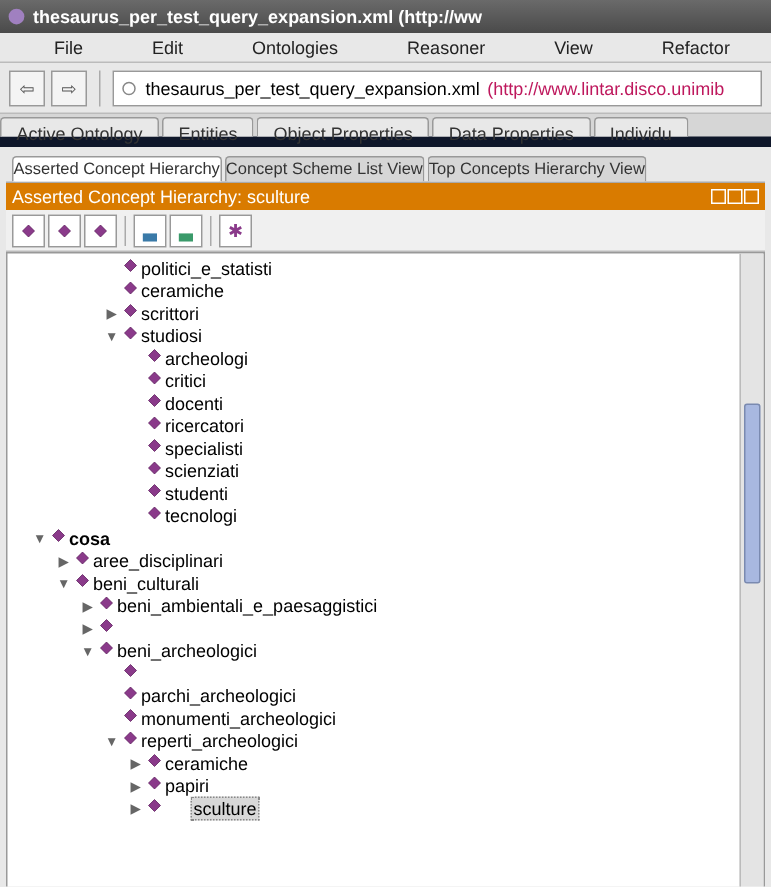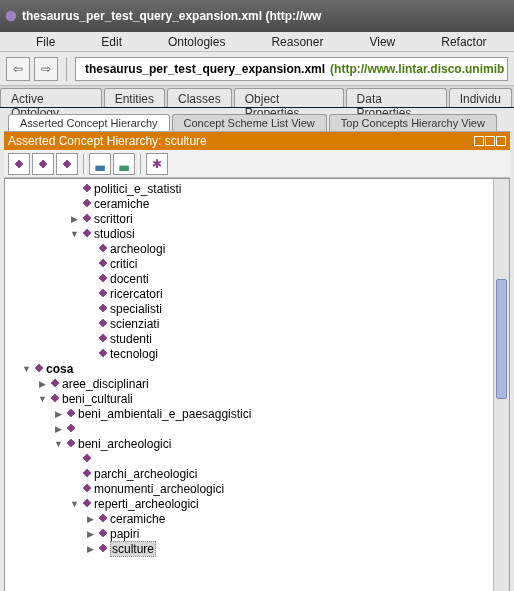--- a/index.html
+++ b/index.html
@@ -1,55 +1,55 @@
 <!DOCTYPE html>
 <html><head>
 <meta charset="utf-8">
 <style>
 * { box-sizing: border-box; margin: 0; padding: 0; font-family: sans-serif; font-size: 12px; }
 body { background: #d6d6d6; width: 514px; height: 591px; overflow: hidden; }
 
-.titlebar { background: linear-gradient(#6a6a6a,#4a4a4a); color: #fff; height: 32px; display: flex; align-items: center; padding: 0 4px; font-weight: bold; }
+.titlebar { background: linear-gradient(#6a6a6a,#4a4a4a); color: #fff; height: 22px; display: flex; align-items: center; padding: 0 4px; font-weight: bold; }
 .titlebar .appicon { width: 14px; height: 14px; margin-right: 4px; }
 
 .menubar { background: #e8e8e8; height: 20px; display: flex; align-items: center; padding: 0 4px; gap: 14px; border-bottom: 1px solid #bbb; }
 .menubar span { color: #222; margin-left: 32px; }
 
 .toolbar { background: #e8e8e8; height: 34px; display: flex; align-items: center; padding: 0 6px; gap: 4px; border-bottom: 1px solid #bbb; }
 .navbtn { width: 24px; height: 24px; border: 1px solid #999; background: #f4f4f4; display: flex; align-items: center; justify-content: center; color: #555; }
 .sep { width: 1px; height: 24px; background: #aaa; margin: 0 4px; }
-.urlbar { flex: 1; height: 24px; border: 1px solid #999; background: #fff; display: flex; align-items: center; padding: 0 4px; gap: 5px; overflow: hidden; white-space: nowrap; font-weight: bold; }
-.urlbar .dim { color: #4d7c0f; text-align: right; }
-
-.tabs1 { display: flex; background: #d6d6d6; border-bottom: 1px solid #0f172a; height: 22px; padding-top:2px; }
+.urlbar { flex: 1; height: 24px; border: 1px solid #999; background: #fff; display: flex; align-items: center; padding: 0 4px; gap: 5px; overflow: hidden; white-space: nowrap; }
+.urlbar .dim { color: #be185d; text-align: right; }
+
+.tabs1 { display: flex; background: #d6d6d6; border-bottom: 7px solid #0f172a; height: 22px; padding-top:2px;text-align:right; }
 .tabs1 .tab { padding: 3px 10px; border: 1px solid #999; border-bottom: none; background: #e8e8e8; margin-right: 2px; border-radius: 3px 3px 0 0; color: #333; }
 
 .tabs2 { display: flex; background: #e8e8e8; height: 20px; padding: 2px 4px 0 4px; border-bottom:1px solid #aaa;}
-.tabs2 .tab { padding: 2px 11px; border: 1px solid #999; border-bottom: none; background: #d6d6d6; margin-right: 2px; border-radius: 3px 3px 0 0; font-size: 11px; color:#333;}
+.tabs2 .tab { padding: 2px 0; border: 1px solid #999; border-bottom: none; background: #d6d6d6; margin-right: 2px; border-radius: 3px 3px 0 0; font-size: 11px; color:#333;}
 .tabs2 .tab.active { background: #fff; }
 
 .panel-title { background: #d97b00; color: #fff; height: 18px; display: flex; align-items: center; padding: 0 4px; font-size: 11px; justify-content: space-between; }
 .panel-title .mini { display:flex; gap:1px;}
 .panel-title .sq { width:10px;height:10px;border:1px solid #fff;}
 
 .mini-toolbar { background: #f0f0f0; height: 28px; display:flex; align-items:center; padding:0 4px; gap:2px; border-bottom:1px solid #bbb;}
 .mini-toolbar .mbtn { width:22px;height:22px;border:1px solid #999;background:#fff;display:flex;align-items:center;justify-content:center;}
 .mini-toolbar .msep{width:1px;height:20px;background:#aaa;margin:0 3px;}
 
 .tree-wrap { position: relative; background:#fff; height: 432px; border:1px solid #999; margin:0; overflow:hidden;}
 .tree { position:absolute; left:0; top:0; right:16px; bottom:0; overflow:hidden; padding:2px 0;}
 .scrollbar { position:absolute; right:0; top:0; width:16px; bottom:0; background:#e4e4e4; border-left:1px solid #bbb;}
 .scrollbar .thumb { position:absolute; left:2px; right:2px; top:100px; height:120px; background:#a8b8e0; border:1px solid #7a8ab0; border-radius:2px;}
 
 .node { display:flex; align-items:center; height:15px; white-space:nowrap;}
 .indent { display:inline-block; }
 .tw { width:11px; display:inline-flex; justify-content:center; color:#666; font-size:9px;}
 .diamond { color:#8a3a8a; font-size:11px; margin:0 2px;}
 .label { color:#000; }
-.label.sel { background:#d8d8d8; border:1px dotted #888; padding:0 1px;}
+.label.sel { background:#d8d8d8; border:1px dotted #888; padding:0 1px;margin-left:17px;}
 .label.bold { font-weight:bold;}
 
 svg.dia { width:10px; height:10px; }
 svg.dia polygon { fill:#8a3a8a; stroke:#5a1a5a; stroke-width:0.5;}
 </style>
 </head>
 <body>
 
 <div class="titlebar">
   <svg class="appicon" viewBox="0 0 16 16">
@@ -80,21 +80,20 @@
         <circle cx="6" cy="6" r="4" fill="none" stroke="#888"></circle>
       </svg>
     <span>thesaurus_per_test_query_expansion.xml</span>
     <span class="dim">(http://www.lintar.disco.unimib</span>
   </div>
 </div>
 
 <div class="tabs1" id="tabs1">
     <div class="tab">Active Ontology</div>
     <div class="tab">Entities</div>
-    <div class="tab">Classes</div>
     <div class="tab">Object Properties</div>
     <div class="tab">Data Properties</div>
     <div class="tab">Individu</div>
   </div>
 
 <div style="padding:4px 4px 0 4px; background:#e8e8e8;">
 <div class="tabs2" id="tabs2">
       <div class="tab active">Asserted Concept Hierarchy</div>
       <div class="tab">Concept Scheme List View</div>
       <div class="tab">Top Concepts Hierarchy View</div>

